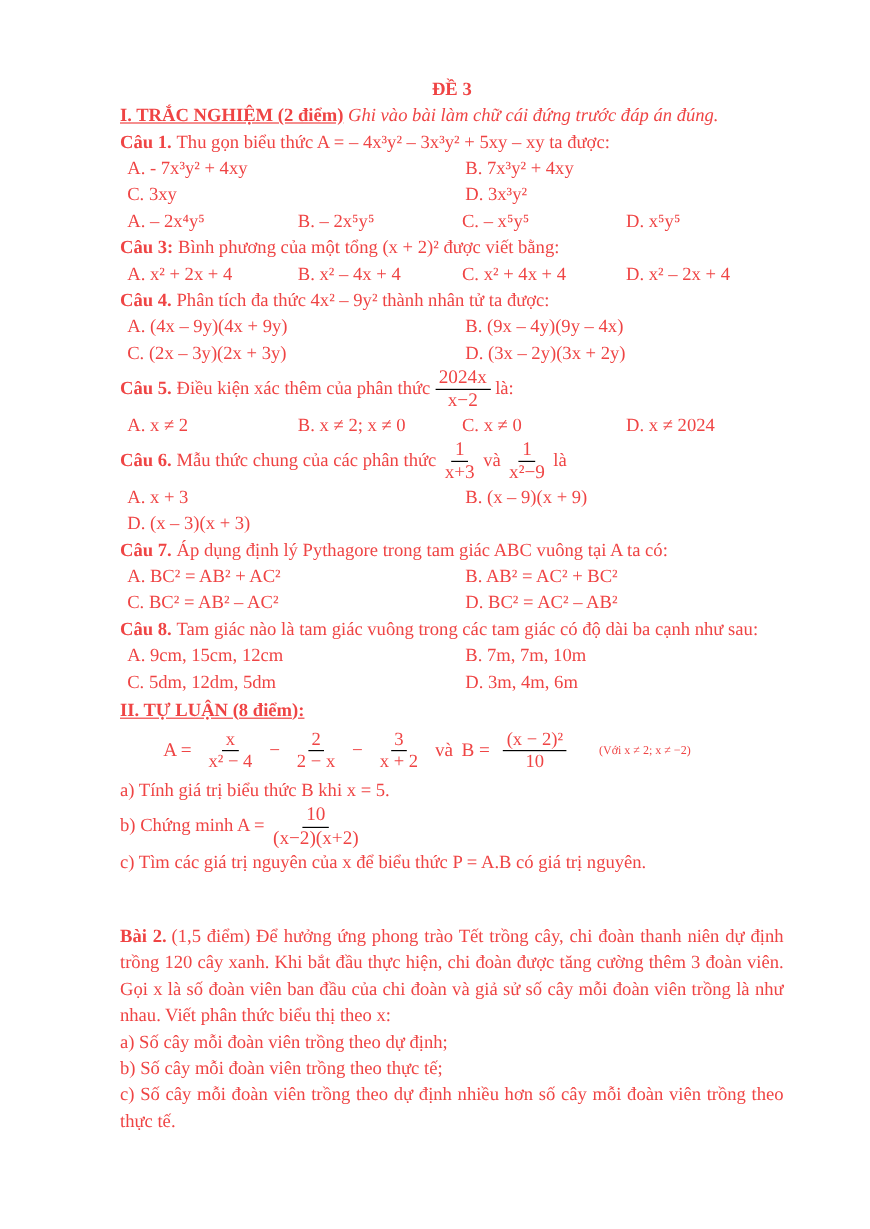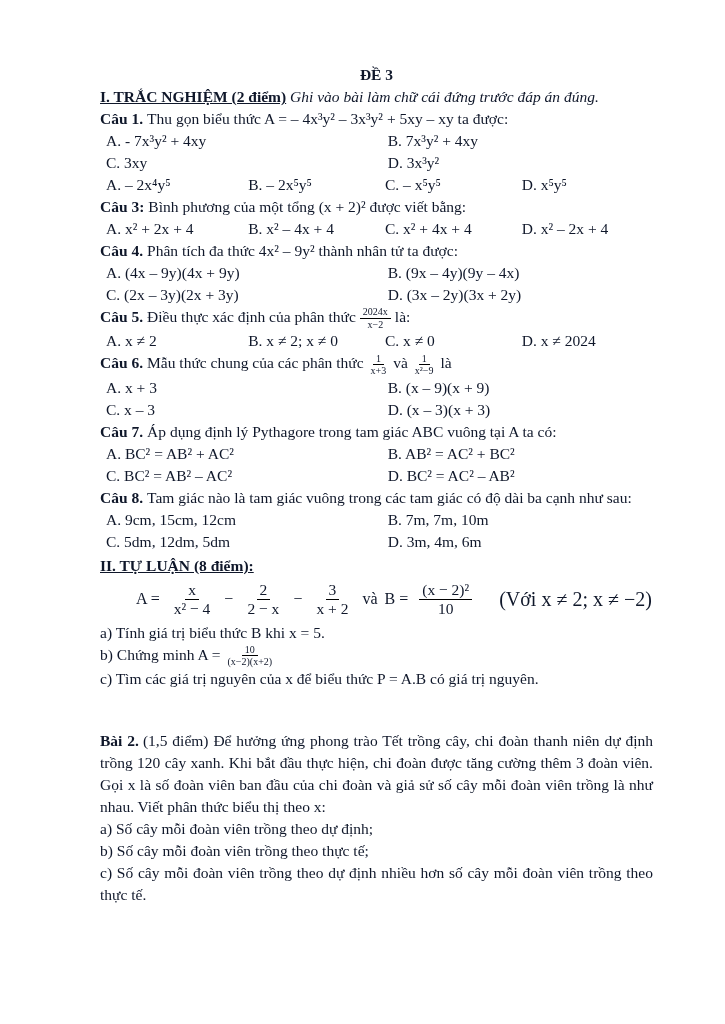--- a/index.html
+++ b/index.html
@@ -1,40 +1,40 @@
 <!DOCTYPE html>
 <html><head>
 <meta charset="utf-8">
 <style>
   html,body{margin:0;padding:0;background:#ffffff;}
   .page{
     width:725px;height:1024px;box-sizing:border-box;
-    background:#ffffff;color:#0f172a;
+    background:#ffffff;color:#ef4444;
     padding:64px 72px 0 100px;
     font-family:"Liberation Serif", serif;
     font-size:15.5px;line-height:1.42;
     position:relative;overflow:hidden;
   }
   .center{text-align:center;}
   .b{font-weight:bold;}
   .u{text-decoration:underline;}
   .i{font-style:italic;}
   .qlabel{margin-right:4px;}
   .opts{display:grid;padding-left:6px;}
   .opts.c2{grid-template-columns:51.5% 48.5%;}
   .opts.c4{grid-template-columns:26% 25% 25% 24%;}
   .opt{white-space:nowrap;}
   .frac{display:inline-flex;flex-direction:column;align-items:center;
         vertical-align:middle;margin:0 4px;line-height:1.15;text-align:center;}
   .frac .fnum{padding:0 3px;border-bottom:1px solid #000;}
   .frac .fden{padding:0 3px;}
-  .frac.small{font-size:10px;}
+  .frac.small{font-size:16px;}
   .frac.big{font-size:15.5px;}
   .formula-row{display:flex;align-items:center;gap:7px;margin:4px 0 4px 36px;font-size:16px;}
-  .formula-row .cond{margin-left:16px;font-size:20px;}
+  .formula-row .cond{margin-left:16px;font-size:10px;}
   .para{text-align:justify;}
   .bai2{margin-top:40px;}
   .section2-h{margin-top:2px;}
 </style>
 </head>
 <body>
 
 <div class="page">
 
   <div class="center b">ĐỀ 3</div>
@@ -84,21 +84,21 @@
     <div class="opts c2">
       <span class="opt">A. (4x – 9y)(4x + 9y)</span>
       <span class="opt">B. (9x – 4y)(9y – 4x)</span>
       <span class="opt">C. (2x – 3y)(2x + 3y)</span>
       <span class="opt">D. (3x – 2y)(3x + 2y)</span>
     </div>
   </div>
 
   <div class="q">
     <div>
-      <b class="qlabel">Câu 5.</b><span>Điều thực xác định của phân thức</span><span class="frac small">
+      <b class="qlabel">Câu 5.</b><span>Điều kiện xác thêm của phân thức</span><span class="frac small">
           <span class="fnum">2024x</span>
           <span class="fden">x−2</span>
         </span><span>là:</span>
     </div>
     <div class="opts c4">
       <span class="opt">A. x ≠ 2</span>
       <span class="opt">B. x ≠ 2; x ≠ 0</span>
       <span class="opt">C. x ≠ 0</span>
       <span class="opt">D. x ≠ 2024</span>
     </div>
@@ -110,21 +110,20 @@
           <span class="fnum">1</span>
           <span class="fden">x+3</span>
         </span><span>và</span><span class="frac small">
           <span class="fnum">1</span>
           <span class="fden">x²−9</span>
         </span><span>là</span>
     </div>
     <div class="opts c2">
       <span class="opt">A. x + 3</span>
       <span class="opt">B. (x – 9)(x + 9)</span>
-      <span class="opt">C. x – 3</span>
       <span class="opt">D. (x – 3)(x + 3)</span>
     </div>
   </div>
 
   <div class="q">
     <div>
       <b class="qlabel">Câu 7.</b><span>Áp dụng định lý Pythagore trong tam giác ABC vuông tại A ta có:</span>
     </div>
     <div class="opts c2">
       <span class="opt">A. BC² = AB² + AC²</span>

